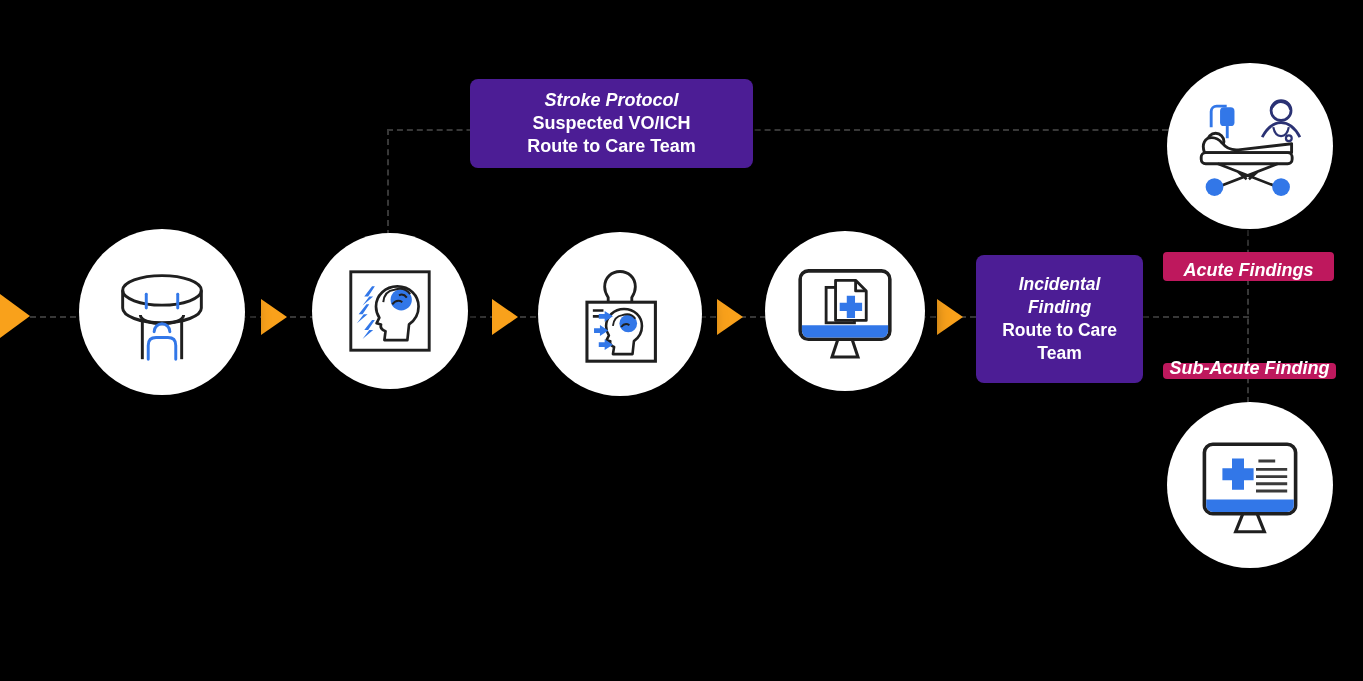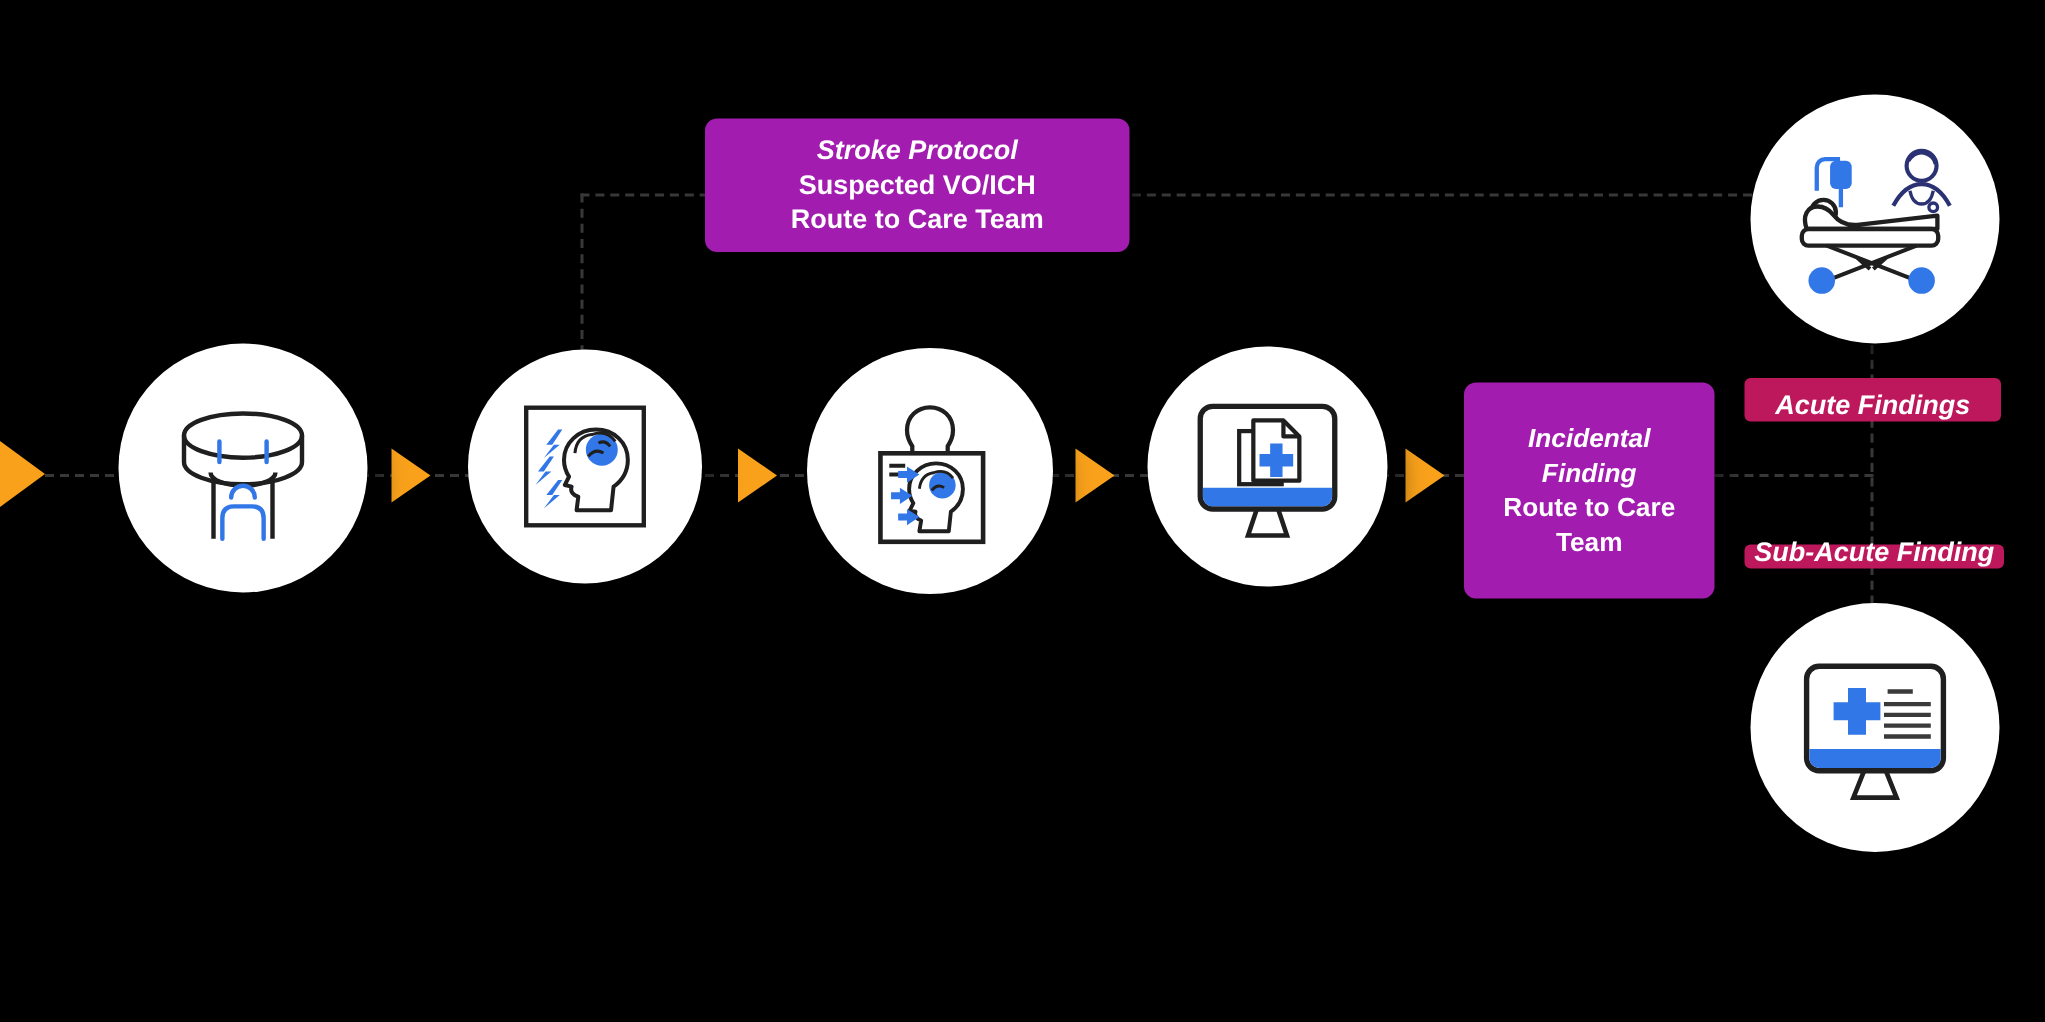--- a/index.html
+++ b/index.html
@@ -16,28 +16,28 @@
     display:flex;align-items:center;justify-content:center;
     box-shadow:8px 10px 16px rgba(0,0,0,.55);
   }
   .arrow{
     position:absolute;width:0;height:0;z-index:2;
     border-top:18px solid transparent;border-bottom:18px solid transparent;
     border-left:26px solid #F9A11B;
   }
   .arrow.start{border-top-width:22px;border-bottom-width:22px;border-left-width:30px;}
   .obox{
-    position:absolute;background:#a21caf;border-radius:8px;z-index:4;
+    position:absolute;background:#4c1d95;border-radius:8px;z-index:4;
     display:flex;flex-direction:column;align-items:center;justify-content:center;
     color:#fff;font-weight:bold;text-align:center;
     box-shadow:6px 8px 14px rgba(0,0,0,.5);
   }
   .obox .em{font-style:italic;}
   .stroke-box{left:470px;top:79px;width:283px;height:89px;font-size:18px;line-height:23px;}
-  .incidental-box{left:976px;top:255px;width:167px;height:144px;font-size:17.5px;line-height:23px;padding:0 10px;box-sizing:border-box;}
+  .incidental-box{left:976px;top:255px;width:167px;height:128px;font-size:17.5px;line-height:23px;padding:0 10px;box-sizing:border-box;}
   .obar{
     position:absolute;background:#be185d;border-radius:4px;z-index:4;
     display:flex;align-items:flex-end;justify-content:center;
     color:#fff;font-weight:bold;font-style:italic;font-size:18px;
   }
   .acute-bar{left:1163px;top:252px;width:171px;height:29px;}
   .subacute-bar{left:1163px;top:363px;width:173px;height:16px;}
   svg{display:block;}
 </style>
 </head>

